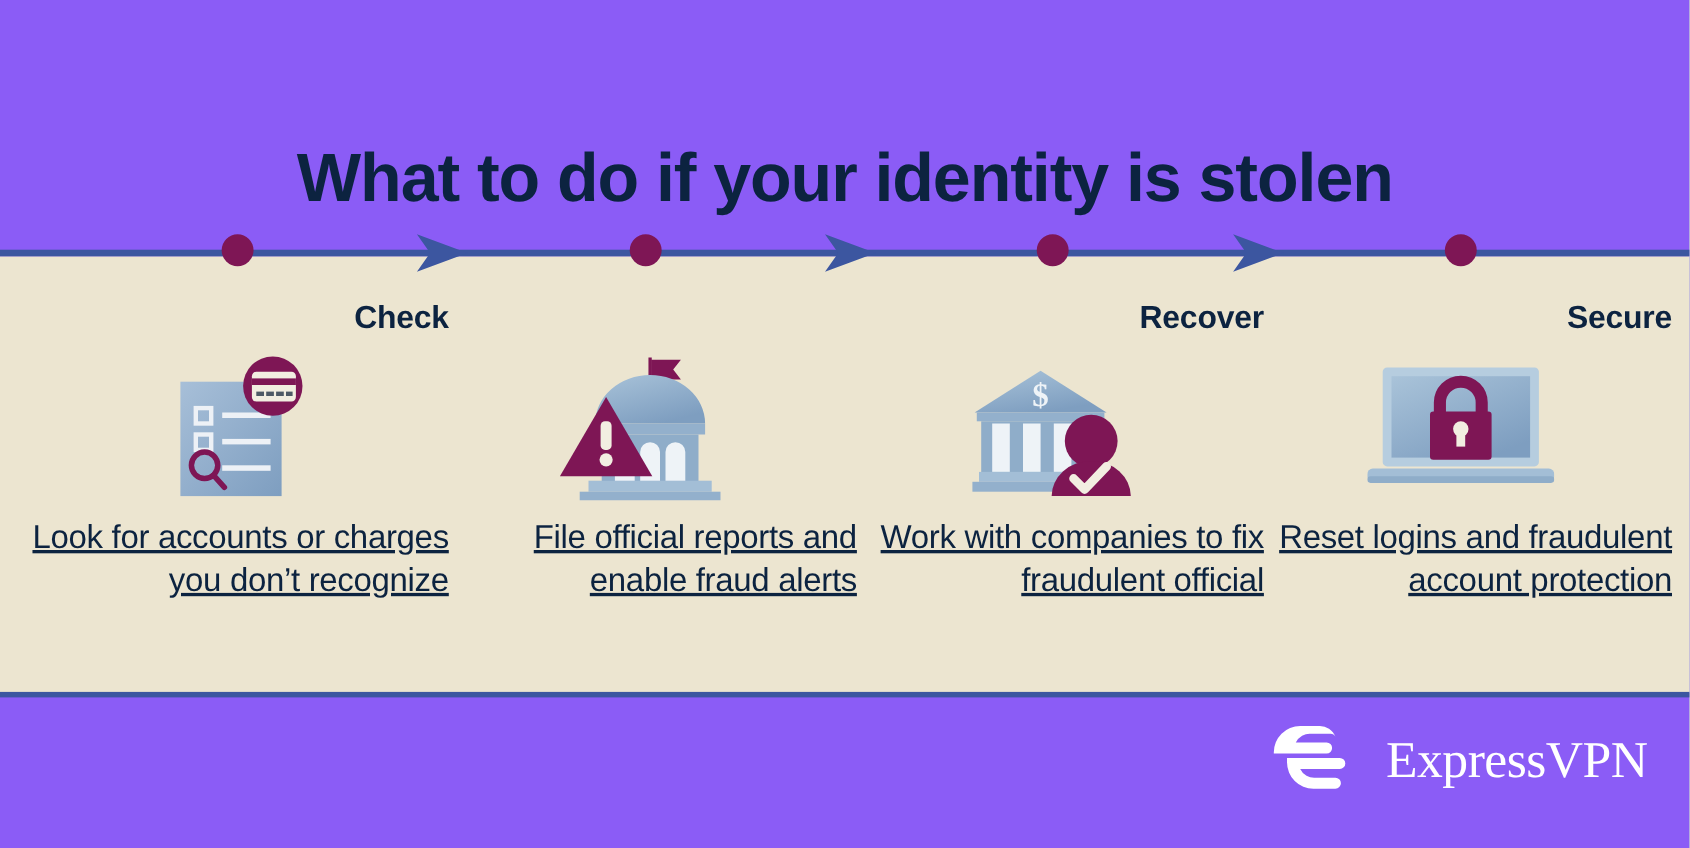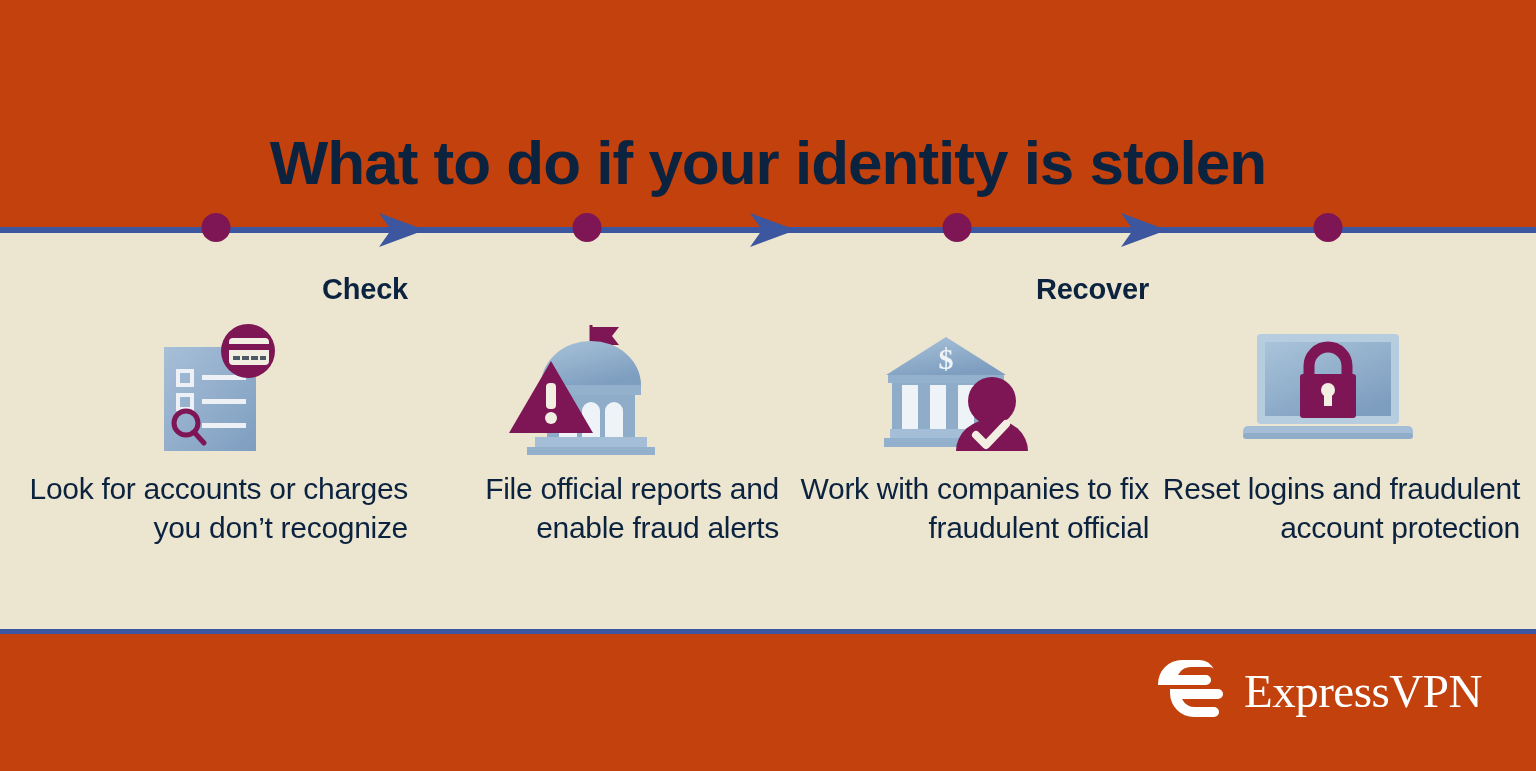--- a/index.html
+++ b/index.html
@@ -10,21 +10,21 @@
     width: 1536px;
     height: 771px;
     overflow: hidden;
     font-family: "Liberation Sans", sans-serif;
     background: #b7d0d4;
   }
   .infographic {
     position: relative;
     width: 1536px;
     height: 771px;
-    background: #c2410c;
+    background: #8b5cf6;
   }
   
   .band-cream {
     position: absolute;
     left: 0;
     top: 233px;
     width: 1536px;
     height: 397px;
     background: #ece5d0;
   }
@@ -107,31 +107,32 @@
   }
   .col-caption {
     position: absolute;
     left: 0;
     top: 236px;
     width: 100%;
     font-size: 30px;
     line-height: 1.3;
     color: #0c2340;
     letter-spacing: -0.3px;
+    text-decoration: underline;
   }
 
   
   .logo {
     position: absolute;
     left: 1156px;
     top: 660px;
     height: 62px;
     display: flex;
     align-items: center;
-    gap: 16px;
+    gap: 32px;
   }
   .logo-word {
     color: #ffffff;
     font-family: "Liberation Serif", serif;
     font-size: 47px;
     letter-spacing: -0.5px;
     line-height: 1;
   }
 </style>
 </head>
@@ -260,20 +261,21 @@
 
         <circle cx="110" cy="78" r="24" fill="#7e1655"></circle>
         <path d="M74 128 a36 32 0 0 1 72 0 Z" fill="#7e1655"></path>
         <path d="M94 112 l10 10 l20 -21" fill="none" stroke="#f2eee1" stroke-width="8" stroke-linecap="round" stroke-linejoin="round"></path>
       </svg>
     </div>
     <div class="col-caption">Work with companies to fix fraudulent official</div>
   </div>
 
   <div class="col" style="left:1136px">
+    <div class="col-head">Secure</div>
     <div class="icon-wrap">
       <svg width="170" height="122" viewBox="0 0 170 122" aria-hidden="true">
         <defs>
           <linearGradient id="g4" x1="0" y1="0" x2="0.7" y2="1">
             <stop offset="0%" stop-color="#a9c3d9"></stop>
             <stop offset="100%" stop-color="#7e9ec0"></stop>
           </linearGradient>
         </defs>
 
         <rect x="14" y="6" width="142" height="90" rx="4" fill="#b6cddf"></rect>

